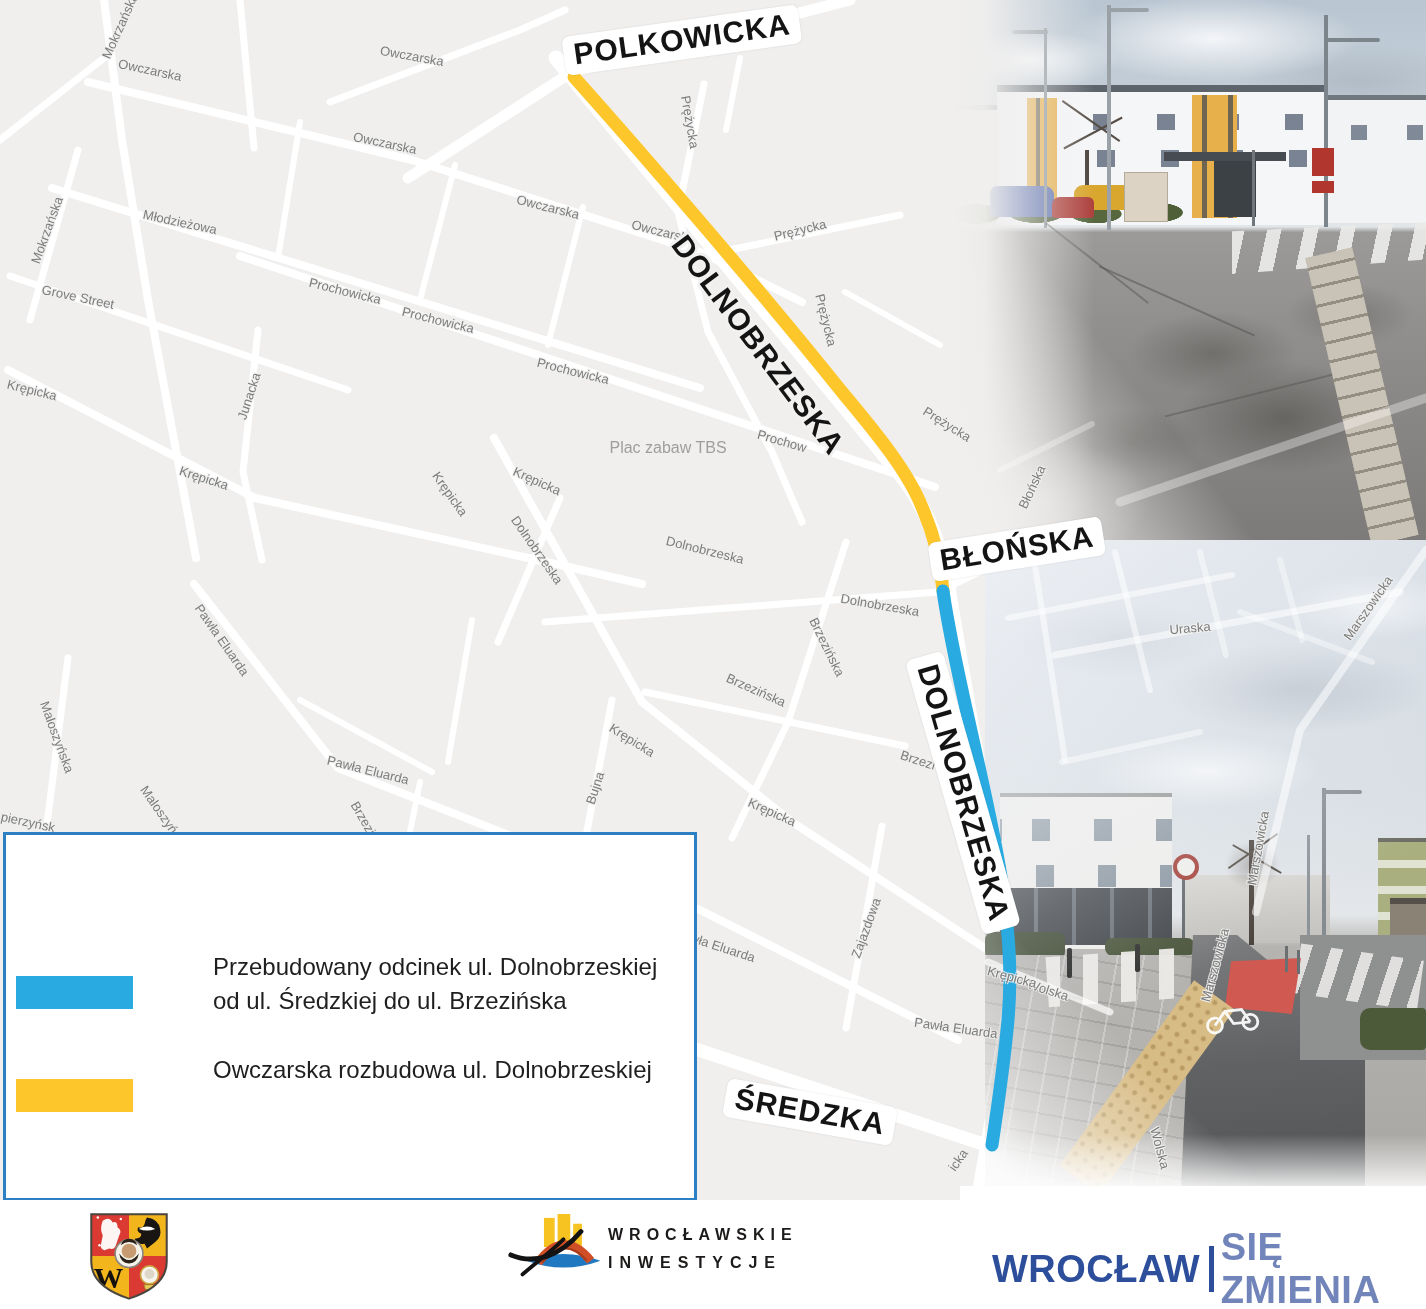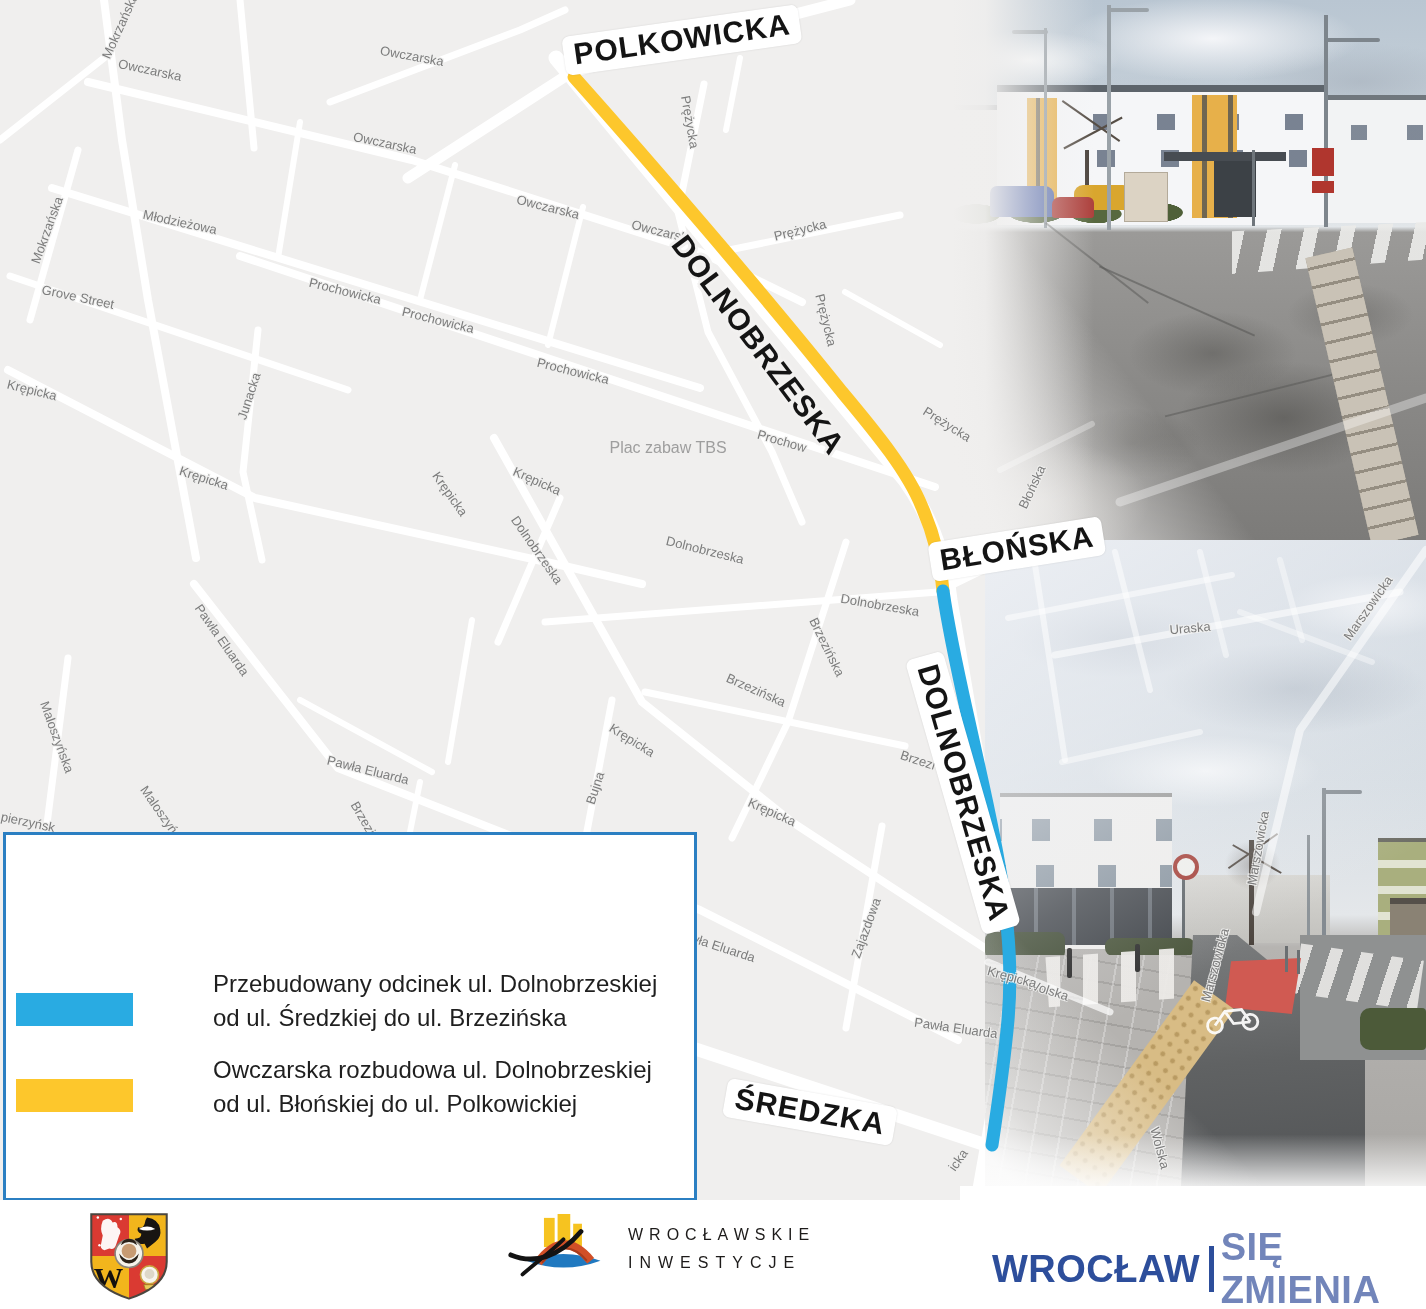--- a/index.html
+++ b/index.html
@@ -39,21 +39,21 @@
           border:3px solid #2b7fc2;z-index:10;}
   #legend-title{position:absolute;left:30px;top:30px;font-size:55px;font-weight:700;color:#1c1c1c;letter-spacing:1px;}
   .legend-item{position:absolute;left:0;width:100%;height:90px;}
   .legend-swatch{position:absolute;left:10px;top:26px;width:117px;height:33px;}
   .legend-text{position:absolute;left:207px;top:0;font-size:24px;line-height:34px;color:#1f1f1f;}
   
   #footer{position:absolute;left:0;top:1200px;width:1426px;height:109px;background:#fff;z-index:12;}
   #coat-of-arms{position:absolute;left:88px;top:10px;width:82px;height:92px;}
   #office-name{position:absolute;left:192px;top:30px;font-size:26px;line-height:33px;font-weight:700;color:#434342;letter-spacing:.3px;}
   #wi-icon{position:absolute;left:505px;top:12px;width:112px;height:78px;}
-  #wi-name{position:absolute;left:628px;top:26px;color:#1d1b1a;font-weight:400;}
+  #wi-name{position:absolute;left:608px;top:26px;color:#1d1b1a;font-weight:700;}
   #wi-name .l1{font-size:16px;letter-spacing:6px;}
   #wi-name .l2{font-size:16px;letter-spacing:7px;margin-top:10px;}
   #slogan{position:absolute;left:992px;top:26px;font-size:38px;font-weight:700;letter-spacing:.5px;display:flex;align-items:center;}
   #slogan .bar{display:inline-block;width:5px;height:46px;margin:0 7px 0 9px;}
 </style>
 </head>
 <body>
 
 <div id="canvas">
 
@@ -271,32 +271,31 @@
         <span class="slabel" style="left: 28px; top: 822px; transform: translate(-50%, -50%) rotate(12deg);">pierzyńsk</span>
         <span class="poilabel" style="left: 668px; top: 448px; transform: translate(-50%, -50%) rotate(0deg);">Plac zabaw TBS</span>
         <span class="mlabel pill" style="left: 682px; top: 40px; transform: translate(-50%, -50%) rotate(-8deg);">POLKOWICKA</span>
         <span class="mlabel halo" style="left: 758px; top: 345px; transform: translate(-50%, -50%) rotate(53deg);">DOLNOBRZESKA</span>
         <span class="mlabel pill" style="left: 1017px; top: 549px; transform: translate(-50%, -50%) rotate(-9deg);">BŁOŃSKA</span>
         <span class="mlabel pill" style="left: 963px; top: 793px; transform: translate(-50%, -50%) rotate(74deg);">DOLNOBRZESKA</span>
         <span class="mlabel pill" style="left: 810px; top: 1112px; transform: translate(-50%, -50%) rotate(10deg);">ŚREDZKA</span>
       </div>
 
     <div id="legend">
-      <div class="legend-item" style="top:132px;">
+      <div class="legend-item" style="top:115px;">
         <div class="legend-swatch" style="background: rgb(41, 171, 226);"></div>
         <div class="legend-text">
           <span>Przebudowany odcinek ul. Dolnobrzeskiej</span><br>
           <span>od ul. Średzkiej do ul. Brzezińska</span>
         </div>
       </div>
       <div class="legend-item" style="top:218px;">
         <div class="legend-swatch" style="background: rgb(253, 199, 44);"></div>
         <div class="legend-text">
           <span>Owczarska rozbudowa ul. Dolnobrzeskiej</span><br>
-          <span>od ul. Błońskiej do ul. Polkowickiej</span>
         </div>
       </div>
     </div>
   </div>
 
   <div id="footer">
     <svg id="coat-of-arms" viewBox="0 0 100 110">
       <defs>
           <clipPath id="sh">
             <path d="M4,4 H96 V62 Q96,92 50,107 Q4,92 4,62 Z"></path>

